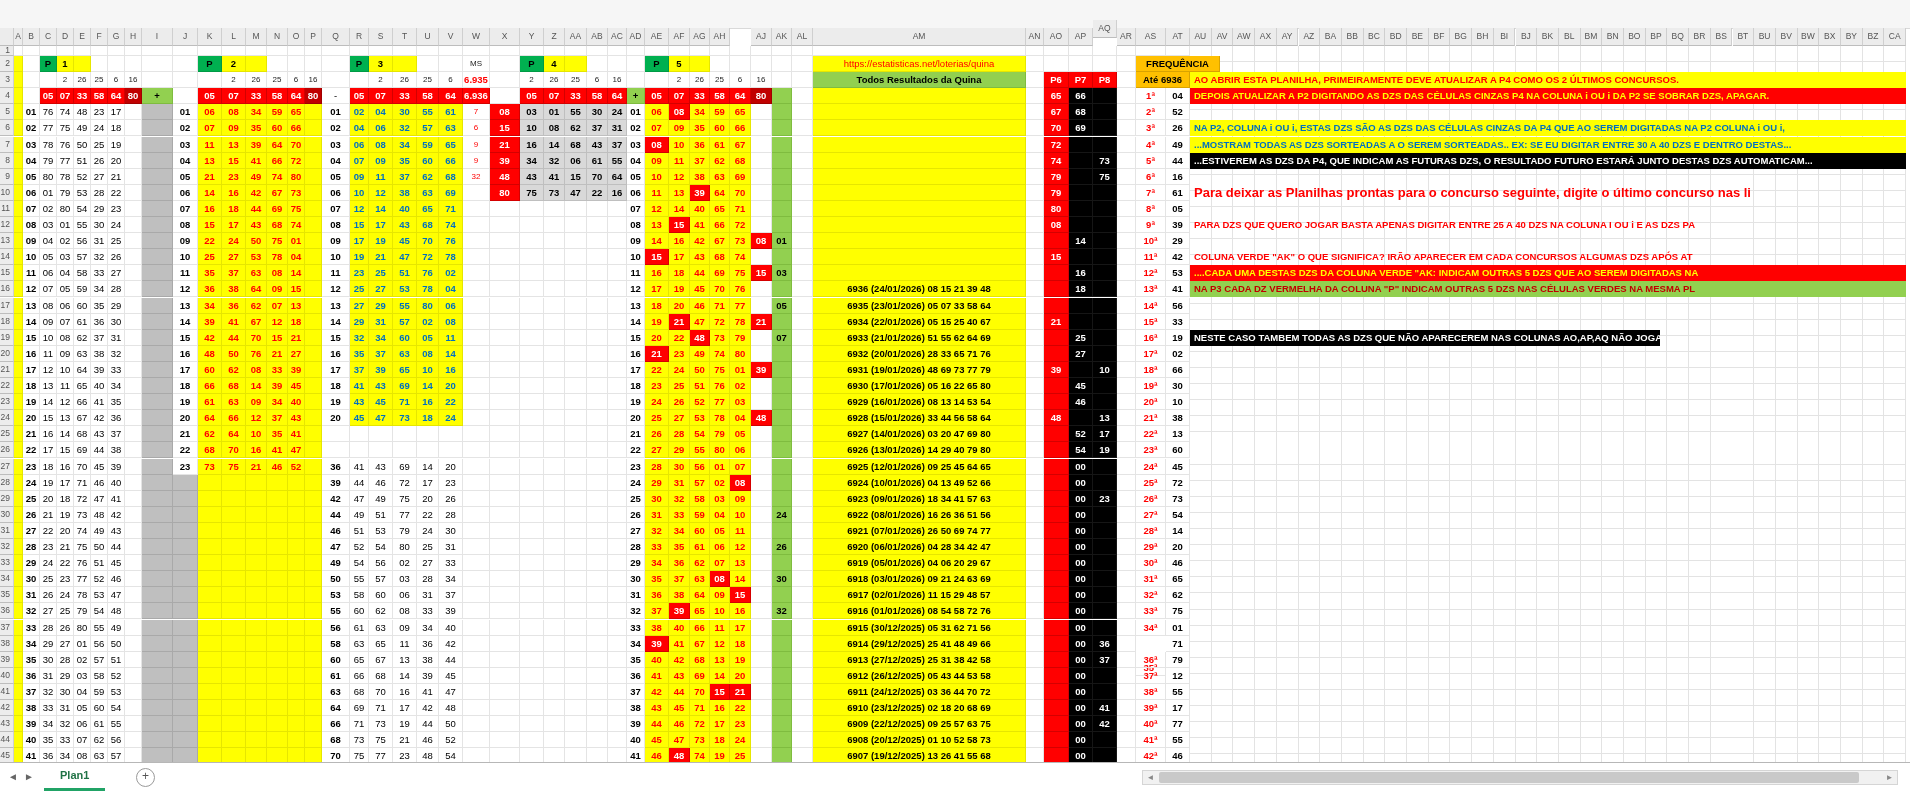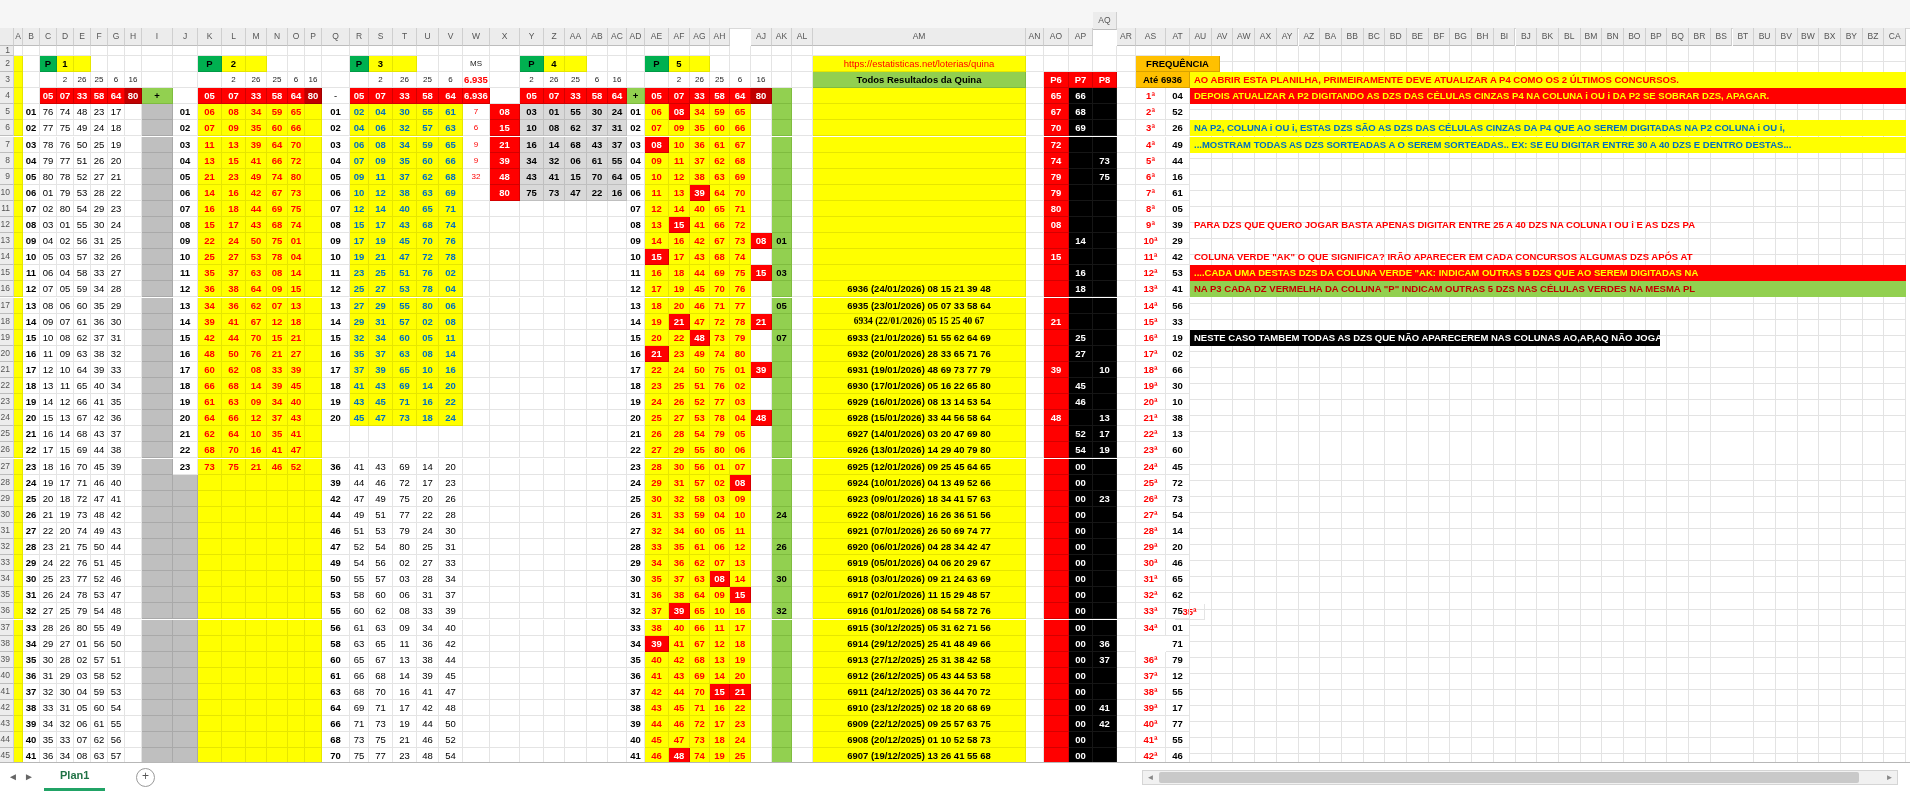--- a/index.html
+++ b/index.html
@@ -1762,21 +1762,21 @@
       <div class="c yl b" style="left: 813px; top: 152.6px; width: 213px; height: 16.1px; line-height: 15px;"></div>
       <div class="c yl b" style="left: 813px; top: 168.7px; width: 213px; height: 16.1px; line-height: 15px;"></div>
       <div class="c yl b" style="left: 813px; top: 184.8px; width: 213px; height: 16.1px; line-height: 15px;"></div>
       <div class="c yl b" style="left: 813px; top: 200.9px; width: 213px; height: 16.1px; line-height: 15px;"></div>
       <div class="c yl b" style="left: 813px; top: 217px; width: 213px; height: 16.1px; line-height: 15px;"></div>
       <div class="c yl b" style="left: 813px; top: 233.1px; width: 213px; height: 16.1px; line-height: 15px;"></div>
       <div class="c yl b" style="left: 813px; top: 249.2px; width: 213px; height: 16.1px; line-height: 15px;"></div>
       <div class="c yl b" style="left: 813px; top: 265.3px; width: 213px; height: 16.1px; line-height: 15px;"></div>
       <div class="c yl b" style="left: 813px; top: 281.4px; width: 213px; height: 16.1px; line-height: 15px;">6936 (24/01/2026) 08 15 21 39 48</div>
       <div class="c yl b" style="left: 813px; top: 297.5px; width: 213px; height: 16.1px; line-height: 15px;">6935 (23/01/2026) 05 07 33 58 64</div>
-      <div class="c yl b" style="left: 813px; top: 313.6px; width: 213px; height: 16.1px; line-height: 15px; font-family: Liberation Serif, serif;">6934 (22/01/2026) 05 15 25 40 67</div>
+      <div class="c yl b" style="left: 813px; top: 313.6px; width: 213px; height: 16.1px; line-height: 15px;">6934 (22/01/2026) 05 15 25 40 67</div>
       <div class="c yl b" style="left: 813px; top: 329.7px; width: 213px; height: 16.1px; line-height: 15px;">6933 (21/01/2026) 51 55 62 64 69</div>
       <div class="c yl b" style="left: 813px; top: 345.8px; width: 213px; height: 16.1px; line-height: 15px;">6932 (20/01/2026) 28 33 65 71 76</div>
       <div class="c yl b" style="left: 813px; top: 361.9px; width: 213px; height: 16.1px; line-height: 15px;">6931 (19/01/2026) 48 69 73 77 79</div>
       <div class="c yl b" style="left: 813px; top: 378px; width: 213px; height: 16.1px; line-height: 15px;">6930 (17/01/2026) 05 16 22 65 80</div>
       <div class="c yl b" style="left: 813px; top: 394.1px; width: 213px; height: 16.1px; line-height: 15px;">6929 (16/01/2026) 08 13 14 53 54</div>
       <div class="c yl b" style="left: 813px; top: 410.2px; width: 213px; height: 16.1px; line-height: 15px;">6928 (15/01/2026) 33 44 56 58 64</div>
       <div class="c yl b" style="left: 813px; top: 426.3px; width: 213px; height: 16.1px; line-height: 15px;">6927 (14/01/2026) 03 20 47 69 80</div>
       <div class="c yl b" style="left: 813px; top: 442.4px; width: 213px; height: 16.1px; line-height: 15px;">6926 (13/01/2026) 14 29 40 79 80</div>
       <div class="c yl b" style="left: 813px; top: 458.5px; width: 213px; height: 16.1px; line-height: 15px;">6925 (12/01/2026) 09 25 45 64 65</div>
       <div class="c yl b" style="left: 813px; top: 474.6px; width: 213px; height: 16.1px; line-height: 15px;">6924 (10/01/2026) 04 13 49 52 66</div>
@@ -2052,21 +2052,21 @@
       <div class="c rt b" style="left: 1136px; top: 474.6px; width: 30px; height: 16.1px; line-height: 15px;">25ª</div>
       <div class="c rt b" style="left: 1136px; top: 490.7px; width: 30px; height: 16.1px; line-height: 15px;">26ª</div>
       <div class="c rt b" style="left: 1136px; top: 506.8px; width: 30px; height: 16.1px; line-height: 15px;">27ª</div>
       <div class="c rt b" style="left: 1136px; top: 522.9px; width: 30px; height: 16.1px; line-height: 15px;">28ª</div>
       <div class="c rt b" style="left: 1136px; top: 539px; width: 30px; height: 16.1px; line-height: 15px;">29ª</div>
       <div class="c rt b" style="left: 1136px; top: 555.1px; width: 30px; height: 16.1px; line-height: 15px;">30ª</div>
       <div class="c rt b" style="left: 1136px; top: 571.2px; width: 30px; height: 16.1px; line-height: 15px;">31ª</div>
       <div class="c rt b" style="left: 1136px; top: 587.3px; width: 30px; height: 16.1px; line-height: 15px;">32ª</div>
       <div class="c rt b" style="left: 1136px; top: 603.4px; width: 30px; height: 16.1px; line-height: 15px;">33ª</div>
       <div class="c rt b" style="left: 1136px; top: 619.5px; width: 30px; height: 16.1px; line-height: 15px;">34ª</div>
-      <div class="c rt b" style="left: 1136px; top: 604px; width: 30px; height: 16.1px; line-height: 15px; margin-left: 39px;">35ª</div>
+      <div class="c rt b" style="left: 1136px; top: 660px; width: 30px; height: 16.1px; line-height: 15px;">35ª</div>
       <div class="c rt b" style="left: 1136px; top: 651.7px; width: 30px; height: 16.1px; line-height: 15px;">36ª</div>
       <div class="c rt b" style="left: 1136px; top: 667.8px; width: 30px; height: 16.1px; line-height: 15px;">37ª</div>
       <div class="c rt b" style="left: 1136px; top: 683.9px; width: 30px; height: 16.1px; line-height: 15px;">38ª</div>
       <div class="c rt b" style="left: 1136px; top: 700px; width: 30px; height: 16.1px; line-height: 15px;">39ª</div>
       <div class="c rt b" style="left: 1136px; top: 716.1px; width: 30px; height: 16.1px; line-height: 15px;">40ª</div>
       <div class="c rt b" style="left: 1136px; top: 732.2px; width: 30px; height: 16.1px; line-height: 15px;">41ª</div>
       <div class="c rt b" style="left: 1136px; top: 748.3px; width: 30px; height: 16.1px; line-height: 15px;">42ª</div>
       <div class="c" style="left: 1166px; top: 46px; width: 24px; height: 10px; line-height: 9px;"></div>
       <div class="c" style="left: 1166px; top: 56px; width: 24px; height: 16.1px; line-height: 15px;"></div>
       <div class="c" style="left: 1166px; top: 72.1px; width: 24px; height: 16.1px; line-height: 15px;"></div>
@@ -2148,21 +2148,21 @@
       <div class="c hc" style="left: 690px; top: 28px; width: 20px; height: 18px; line-height: 17px;">AG</div>
       <div class="c hc" style="left: 710px; top: 28px; width: 20px; height: 18px; line-height: 17px;">AH</div>
       <div class="c hc" style="left: 730px; top: 28px; width: 21px; height: 18px; line-height: 17px; margin-left: 43px;">AI</div>
       <div class="c hc" style="left: 751px; top: 28px; width: 21px; height: 18px; line-height: 17px;">AJ</div>
       <div class="c hc" style="left: 772px; top: 28px; width: 20px; height: 18px; line-height: 17px;">AK</div>
       <div class="c hc" style="left: 792px; top: 28px; width: 21px; height: 18px; line-height: 17px;">AL</div>
       <div class="c hc" style="left: 813px; top: 28px; width: 213px; height: 18px; line-height: 17px;">AM</div>
       <div class="c hc" style="left: 1026px; top: 28px; width: 18px; height: 18px; line-height: 17px;">AN</div>
       <div class="c hc" style="left: 1044px; top: 28px; width: 25px; height: 18px; line-height: 17px;">AO</div>
       <div class="c hc" style="left: 1069px; top: 28px; width: 24px; height: 18px; line-height: 17px;">AP</div>
-      <div class="c hc" style="left: 1093px; top: 12px; width: 24px; height: 18px; line-height: 17px;">AQ</div>
+      <div class="c hc" style="left: 1093px; top: 20px; width: 24px; height: 18px; line-height: 17px;">AQ</div>
       <div class="c hc" style="left: 1117px; top: 28px; width: 19px; height: 18px; line-height: 17px;">AR</div>
       <div class="c hc" style="left: 1136px; top: 28px; width: 30px; height: 18px; line-height: 17px;">AS</div>
       <div class="c hc" style="left: 1166px; top: 28px; width: 24px; height: 18px; line-height: 17px;">AT</div>
       <div class="c hc" style="left: 1190px; top: 28px; width: 21.7px; height: 18px; line-height: 17px;">AU</div>
       <div class="c hc" style="left: 1211.7px; top: 28px; width: 21.7px; height: 18px; line-height: 17px;">AV</div>
       <div class="c hc" style="left: 1233.4px; top: 28px; width: 21.7px; height: 18px; line-height: 17px;">AW</div>
       <div class="c hc" style="left: 1255.1px; top: 28px; width: 21.7px; height: 18px; line-height: 17px;">AX</div>
       <div class="c hc" style="left: 1276.8px; top: 28px; width: 21.7px; height: 18px; line-height: 17px;">AY</div>
       <div class="c hc" style="left: 1298.5px; top: 28px; width: 21.7px; height: 18px; line-height: 17px;">AZ</div>
       <div class="c hc" style="left: 1320.2px; top: 28px; width: 21.7px; height: 18px; line-height: 17px;">BA</div>
@@ -2234,20 +2234,22 @@
       <div class="c hc rh" style="left: 0px; top: 667.8px; width: 14px; height: 16.1px; line-height: 15px;">40</div>
       <div class="c hc rh" style="left: 0px; top: 683.9px; width: 14px; height: 16.1px; line-height: 15px;">41</div>
       <div class="c hc rh" style="left: 0px; top: 700px; width: 14px; height: 16.1px; line-height: 15px;">42</div>
       <div class="c hc rh" style="left: 0px; top: 716.1px; width: 14px; height: 16.1px; line-height: 15px;">43</div>
       <div class="c hc rh" style="left: 0px; top: 732.2px; width: 14px; height: 16.1px; line-height: 15px;">44</div>
       <div class="c hc rh" style="left: 0px; top: 748.3px; width: 14px; height: 16.1px; line-height: 15px;">45</div>
       <div class="c lt b nb" style="left: 1190px; top: 72.1px; width: 716px; height: 16.1px; line-height: 15px; background: rgb(255, 255, 0); color: rgb(255, 0, 0);">AO ABRIR ESTA PLANILHA, PRIMEIRAMENTE DEVE ATUALIZAR A P4 COMO OS 2 ÚLTIMOS CONCURSOS.</div>
       <div class="c lt b nb" style="left: 1190px; top: 88.2px; width: 716px; height: 16.1px; line-height: 15px; background: rgb(255, 0, 0); color: rgb(255, 255, 0);">DEPOIS ATUALIZAR A P2 DIGITANDO AS DZS DAS CÉLULAS CINZAS P4 NA COLUNA i OU i DA P2 SE SOBRAR DZS, APAGAR.</div>
       <div class="c lt b nb" style="left: 1190px; top: 120.4px; width: 716px; height: 16.1px; line-height: 15px; background: rgb(255, 255, 0); color: rgb(0, 112, 192);">NA P2, COLUNA i OU i, ESTAS DZS SÃO AS DZS DAS CÉLULAS CINZAS DA P4 QUE AO SEREM DIGITADAS NA P2 COLUNA i OU i,</div>
       <div class="c lt b nb" style="left: 1190px; top: 136.5px; width: 716px; height: 16.1px; line-height: 15px; background: rgb(255, 255, 0); color: rgb(0, 112, 192);">...MOSTRAM TODAS AS DZS SORTEADAS A O SEREM SORTEADAS.. EX: SE EU DIGITAR ENTRE 30 A 40 DZS E DENTRO DESTAS...</div>
+      <div class="c lt b nb" style="left: 1190px; top: 152.6px; width: 716px; height: 16.1px; line-height: 15px; background: rgb(0, 0, 0); color: rgb(255, 255, 255);">...ESTIVEREM AS DZS DA P4, QUE INDICAM AS FUTURAS DZS, O RESULTADO FUTURO ESTARÁ JUNTO DESTAS DZS AUTOMATICAM...</div>
+      <div class="c lt b nb" style="left: 1190px; top: 184.8px; width: 716px; height: 16.1px; line-height: 15px; color: rgb(255, 0, 0); font-size: 13px;">Para deixar as Planilhas prontas para o concurso seguinte, digite o último concurso nas li</div>
       <div class="c lt b nb" style="left: 1190px; top: 217px; width: 716px; height: 16.1px; line-height: 15px; color: rgb(255, 0, 0);">PARA DZS QUE QUERO JOGAR BASTA APENAS DIGITAR ENTRE 25 A 40 DZS NA COLUNA I OU i E AS DZS PA</div>
       <div class="c lt b nb" style="left: 1190px; top: 249.2px; width: 716px; height: 16.1px; line-height: 15px; color: rgb(255, 0, 0);">COLUNA VERDE "AK" O QUE SIGNIFICA? IRÃO APARECER EM CADA CONCURSOS ALGUMAS DZS APÓS AT</div>
       <div class="c lt b nb" style="left: 1190px; top: 265.3px; width: 716px; height: 16.1px; line-height: 15px; background: rgb(255, 0, 0); color: rgb(255, 255, 0);">....CADA UMA DESTAS DZS DA COLUNA VERDE "AK: INDICAM OUTRAS 5 DZS QUE AO SEREM DIGITADAS NA</div>
       <div class="c lt b nb" style="left: 1190px; top: 281.4px; width: 716px; height: 16.1px; line-height: 15px; background: rgb(146, 208, 80); color: rgb(192, 0, 0);">NA P3 CADA DZ VERMELHA DA COLUNA "P" INDICAM OUTRAS 5 DZS NAS CÉLULAS VERDES NA MESMA PL</div>
       <div class="c lt b nb" style="left: 1190px; top: 329.7px; width: 470px; height: 16.1px; line-height: 15px; background: rgb(0, 0, 0); color: rgb(255, 255, 255);">NESTE CASO TAMBEM TODAS AS DZS QUE NÃO APARECEREM NAS COLUNAS AO,AP,AQ NÃO JOGAR.</div>
       <div class="c or" style="left: 1136px; top: 56px; width: 84px; height: 16.1px; line-height: 15px;">FREQUÊNCIA</div>
       <div class="c or" style="left: 1136px; top: 72.1px; width: 54px; height: 16.1px; line-height: 15px;">Até 6936</div>
     </div>
   <div id="tabbar">
     <span class="navarr" style="left:8px">◄</span>

